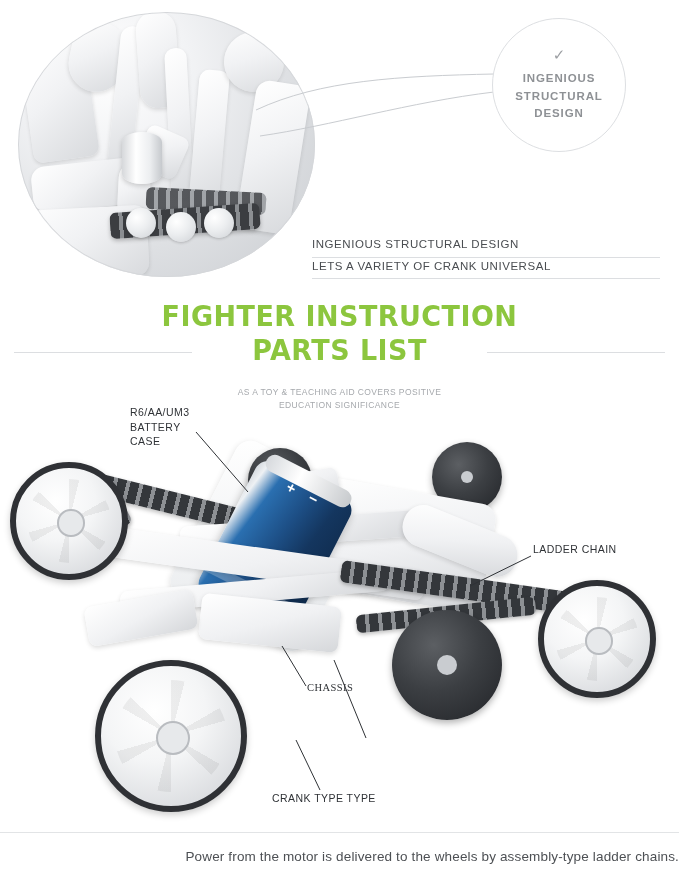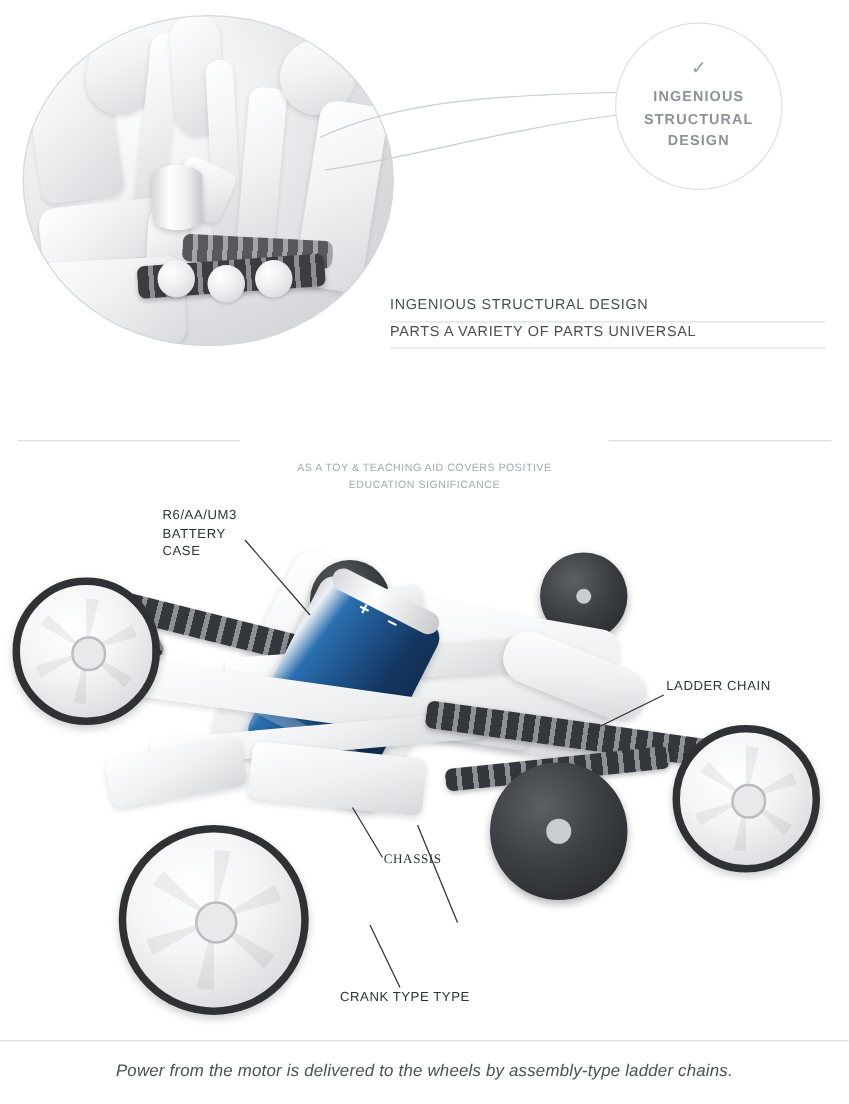--- a/index.html
+++ b/index.html
@@ -182,21 +182,21 @@
     position: absolute;
     top: 352px;
     border-top: 1px solid #dcdee1;
     height: 0;
   }
   .title-rule.left  { left: 14px;  width: 178px; }
   .title-rule.right { right: 14px; width: 178px; }
 
   .subtitle {
     position: absolute;
-    top: 368px;
+    top: 386px;
     left: 0;
     width: 679px;
     text-align: center;
     font-size: 8.5px;
     letter-spacing: 0.4px;
     color: #a6a9ad;
     line-height: 1.5;
   }
 
   
@@ -357,25 +357,24 @@
   .footer-rule {
     position: absolute;
     left: 0; right: 0;
     top: 832px;
     border-top: 1px solid #e2e4e6;
   }
   .footer-text {
     position: absolute;
     left: 0; right: 0;
     top: 849px;
-    text-align: center;
+    text-align: right;
     font-size: 13.5px;
     color: #4d5054;
     letter-spacing: 0.15px;
-    font-style: italic;
   }
 </style>
 </head>
 <body>
 
 <div class="page">
 
   <div class="hero">
     <div class="photo">
       <div class="part p1"></div>
@@ -410,24 +409,28 @@
     <div class="badge-text">
       <div>INGENIOUS</div>
       <div>STRUCTURAL</div>
       <div>DESIGN</div>
     </div>
   </div>
 
   <div class="caption-block">
     <div class="caption-line">INGENIOUS STRUCTURAL DESIGN</div>
     <div class="caption-rule"></div>
-    <div class="caption-line">PARTS A VARIETY OF PARTS UNIVERSAL</div>
+    <div class="caption-line">LETS A VARIETY OF CRANK UNIVERSAL</div>
     <div class="caption-rule"></div>
   </div>
 
+  <div class="title-wrap">
+    <div class="title-line1">FIGHTER INSTRUCTION</div>
+    <div class="title-line2">PARTS LIST</div>
+  </div>
   <div class="title-rule left"></div>
   <div class="title-rule right"></div>
 
   <div class="subtitle">
     <div>AS A TOY &amp; TEACHING AID COVERS POSITIVE</div>
     <div>EDUCATION SIGNIFICANCE</div>
   </div>
 
   <div class="product">
     <div class="wheel-dark w5"></div>

